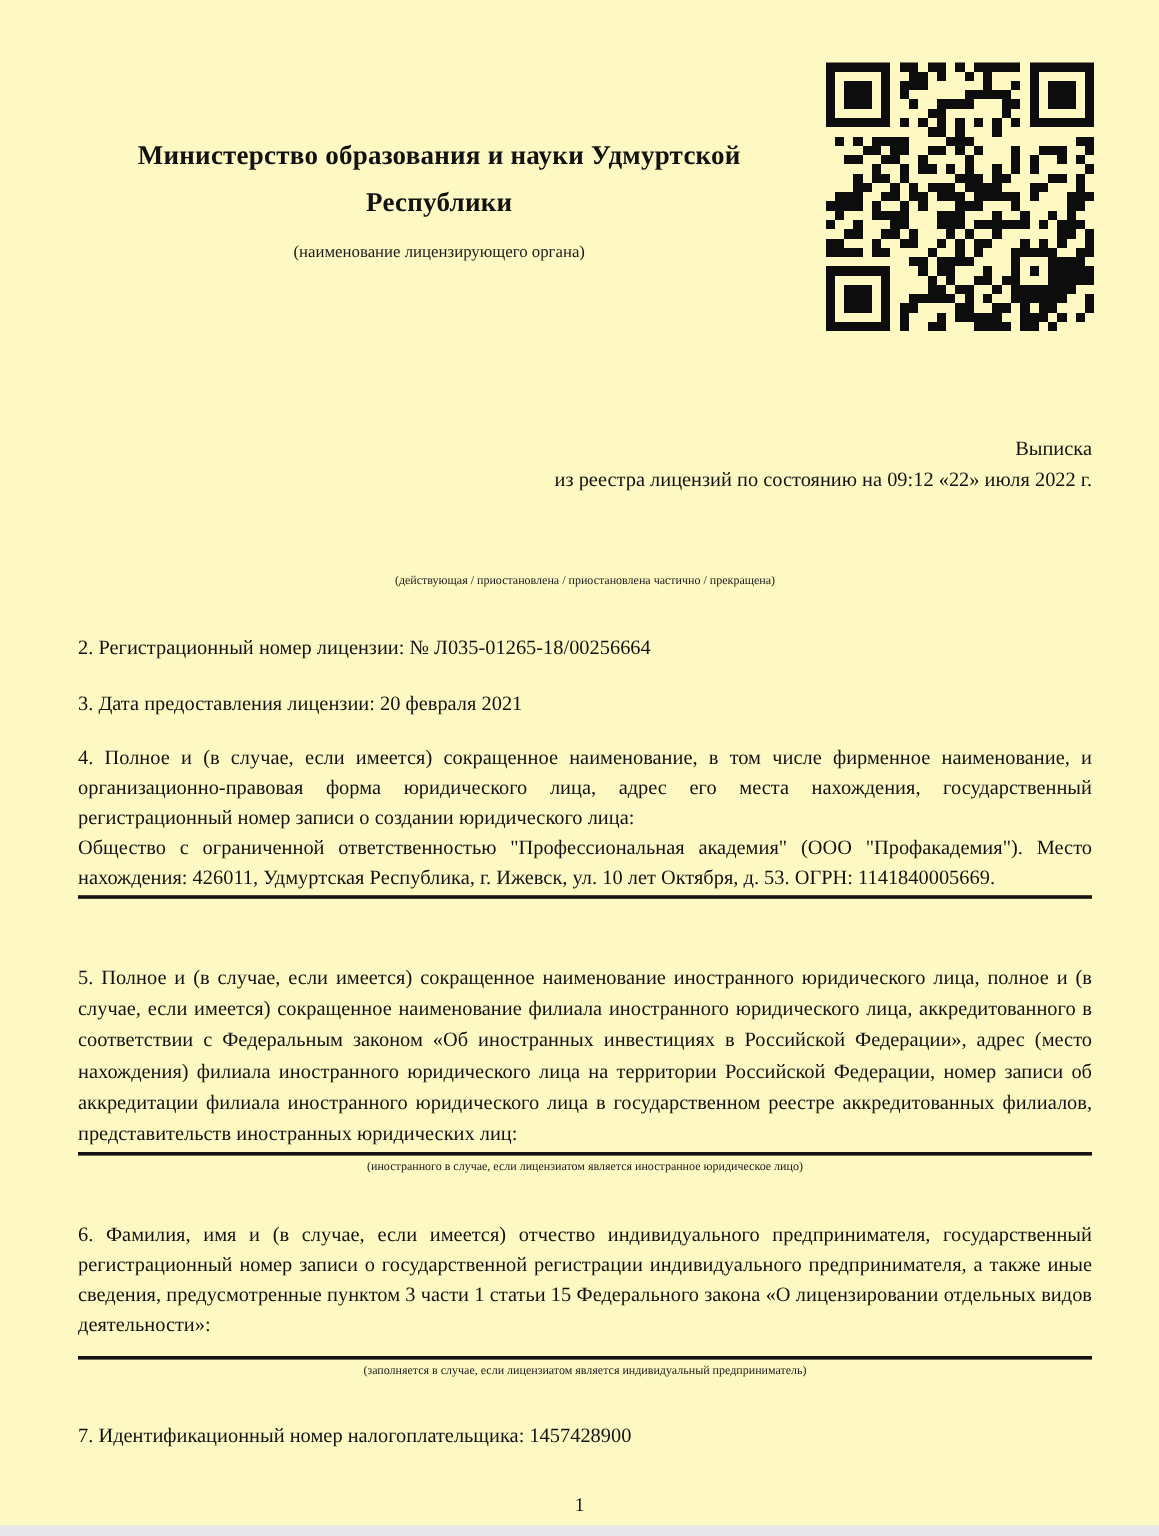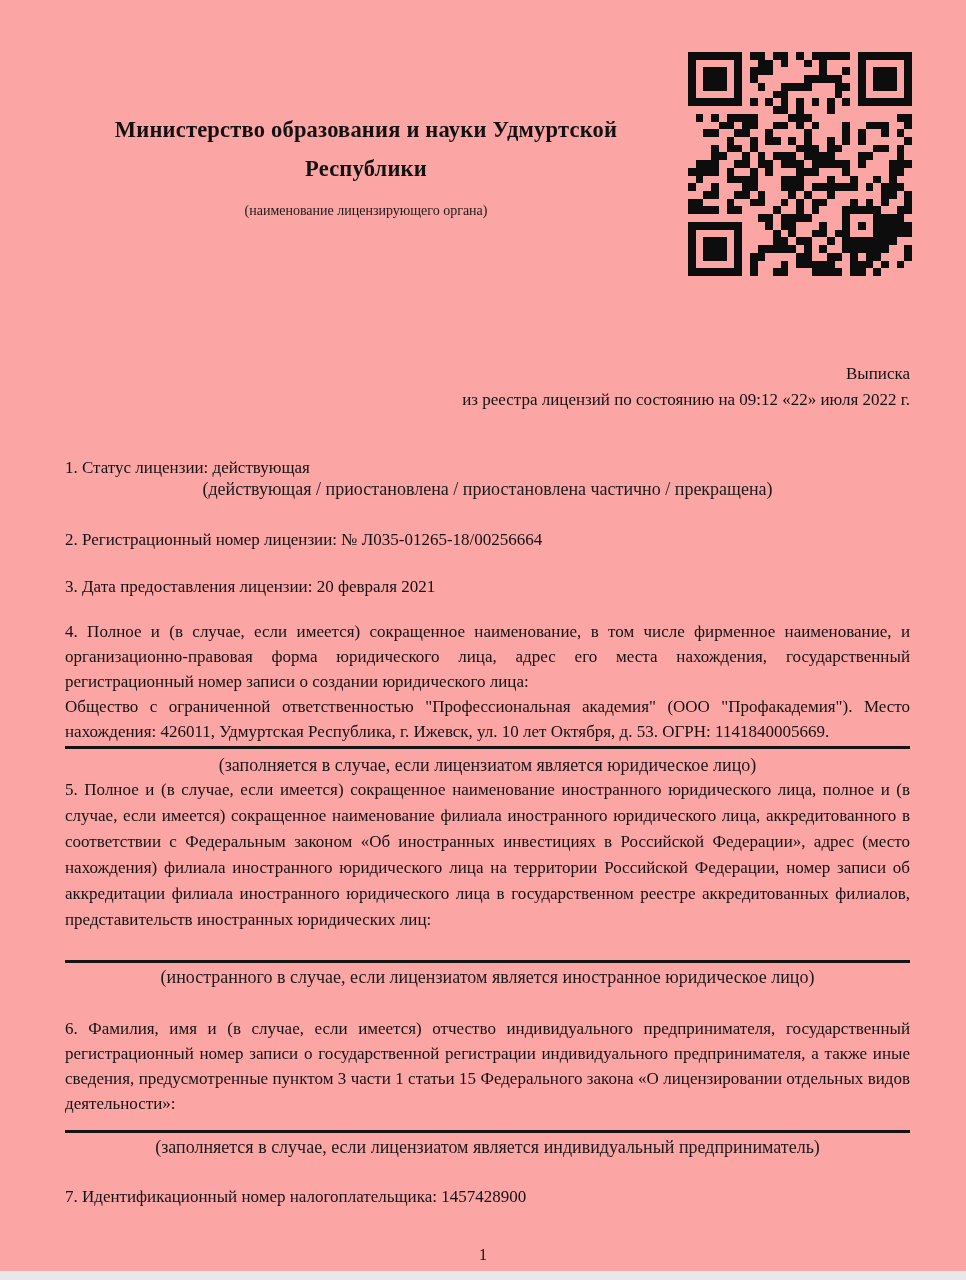--- a/index.html
+++ b/index.html
@@ -1,42 +1,42 @@
 <!DOCTYPE html>
 <html lang="ru"><head>
 <meta charset="utf-8">
 <style>
   html,body{margin:0;padding:0;background:#ffffff;}
   .stage{
-    position:relative;width:966px;height:1280px;background:#fca5a5;overflow:hidden;
+    position:relative;width:966px;height:1280px;background:#fef9c3;overflow:hidden;
     font-family:"Liberation Serif","DejaVu Serif",serif;color:#121212;
   }
   .abs{position:absolute;}
   
   .ministry{left:56px;top:110px;width:620px;text-align:center;}
   .ministry-name{font-weight:700;font-size:22.5px;line-height:39px;letter-spacing:.2px;}
   .ministry-caption{font-size:14px;margin-top:15px;color:#1a1a1a;font-family:Liberation Serif, serif;}
   
   .qr{left:688px;top:52px;width:224px;height:224px;}
   
   .doc-title{left:60px;top:361px;width:850px;text-align:right;font-size:17px;line-height:26px;}
   
   .body-line{left:65px;width:845px;font-size:17px;line-height:25px;}
   .para{left:65px;width:845px;font-size:17px;text-align:justify;}
   .lh25{line-height:25px;}
   .lh26{line-height:26px;}
   .item1{top:455px;}
   .item2{top:527px;}
   .item3{top:574px;}
   .item4{top:619px;}
-  .item5{top:777px;}
+  .item5{top:802px;}
   .item6{top:1016px;}
   .item7{top:1184px;}
   .value-underlined{border-bottom:3px solid #141414;padding-bottom:2px;}
-  .caption{font-size:18px;color:#1a1a1a;text-align:center;}
+  .caption{font-size:10px;color:#1a1a1a;text-align:center;}
   .caption-abs{left:65px;width:845px;}
   .cap1{top:479px;}
   .cap5{top:967px;}
   .cap6{top:1137px;}
   .inline-caption{margin-top:4px;}
   .rule{left:65px;width:845px;height:3px;background:#141414;}
   .rule5{top:960px;}
   .rule6{top:1130px;}
   .page-num{left:0;top:1246px;width:966px;text-align:center;font-size:16px;}
   .bottom-strip{left:0;top:1271px;width:966px;height:9px;background:#e8e8ea;}
@@ -462,31 +462,29 @@
         <rect x="22" y="28" width="1" height="1"></rect>
         <rect x="24" y="28" width="1" height="1"></rect>
       </svg>
   </div>
 
   <div class="abs doc-title">
     <div>Выписка</div>
     <div>из реестра лицензий по состоянию на 09:12 «22» июля 2022 г.</div>
   </div>
 
-  <div class="abs body-line item1">1. Статус лицензии: действующая</div>
   <div class="abs caption caption-abs cap1">(действующая / приостановлена / приостановлена частично / прекращена)</div>
 
   <div class="abs body-line item2">2. Регистрационный номер лицензии: № Л035-01265-18/00256664</div>
 
   <div class="abs body-line item3">3. Дата предоставления лицензии: 20 февраля 2021</div>
 
   <div class="abs para lh25 item4">
     <div>4. Полное и (в случае, если имеется) сокращенное наименование, в том числе фирменное наименование, и организационно-правовая форма юридического лица, адрес его места нахождения, государственный регистрационный номер записи о создании юридического лица:</div>
     <div class="value-underlined">Общество с ограниченной ответственностью "Профессиональная академия" (ООО "Профакадемия"). Место нахождения: 426011, Удмуртская Республика, г. Ижевск, ул. 10 лет Октября, д. 53. ОГРН: 1141840005669.</div>
-    <div class="caption inline-caption">(заполняется в случае, если лицензиатом является юридическое лицо)</div>
   </div>
 
   <div class="abs para lh26 item5">5. Полное и (в случае, если имеется) сокращенное наименование иностранного юридического лица, полное и (в случае, если имеется) сокращенное наименование филиала иностранного юридического лица, аккредитованного в соответствии с Федеральным законом «Об иностранных инвестициях в Российской Федерации», адрес (место нахождения) филиала иностранного юридического лица на территории Российской Федерации, номер записи об аккредитации филиала иностранного юридического лица в государственном реестре аккредитованных филиалов, представительств иностранных юридических лиц:</div>
   <div class="abs rule rule5"></div>
   <div class="abs caption caption-abs cap5">(иностранного в случае, если лицензиатом является иностранное юридическое лицо)</div>
 
   <div class="abs para lh25 item6">6. Фамилия, имя и (в случае, если имеется) отчество индивидуального предпринимателя, государственный регистрационный номер записи о государственной регистрации индивидуального предпринимателя, а также иные сведения, предусмотренные пунктом 3 части 1 статьи 15 Федерального закона «О лицензировании отдельных видов деятельности»:</div>
   <div class="abs rule rule6"></div>
   <div class="abs caption caption-abs cap6">(заполняется в случае, если лицензиатом является индивидуальный предприниматель)</div>
 

